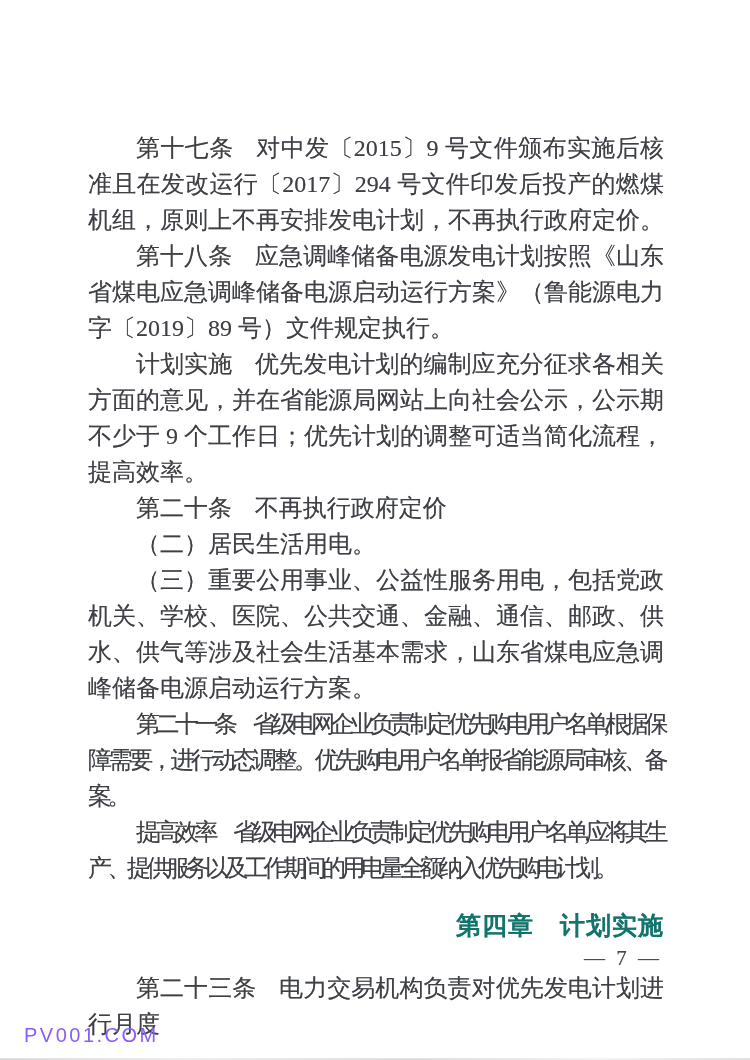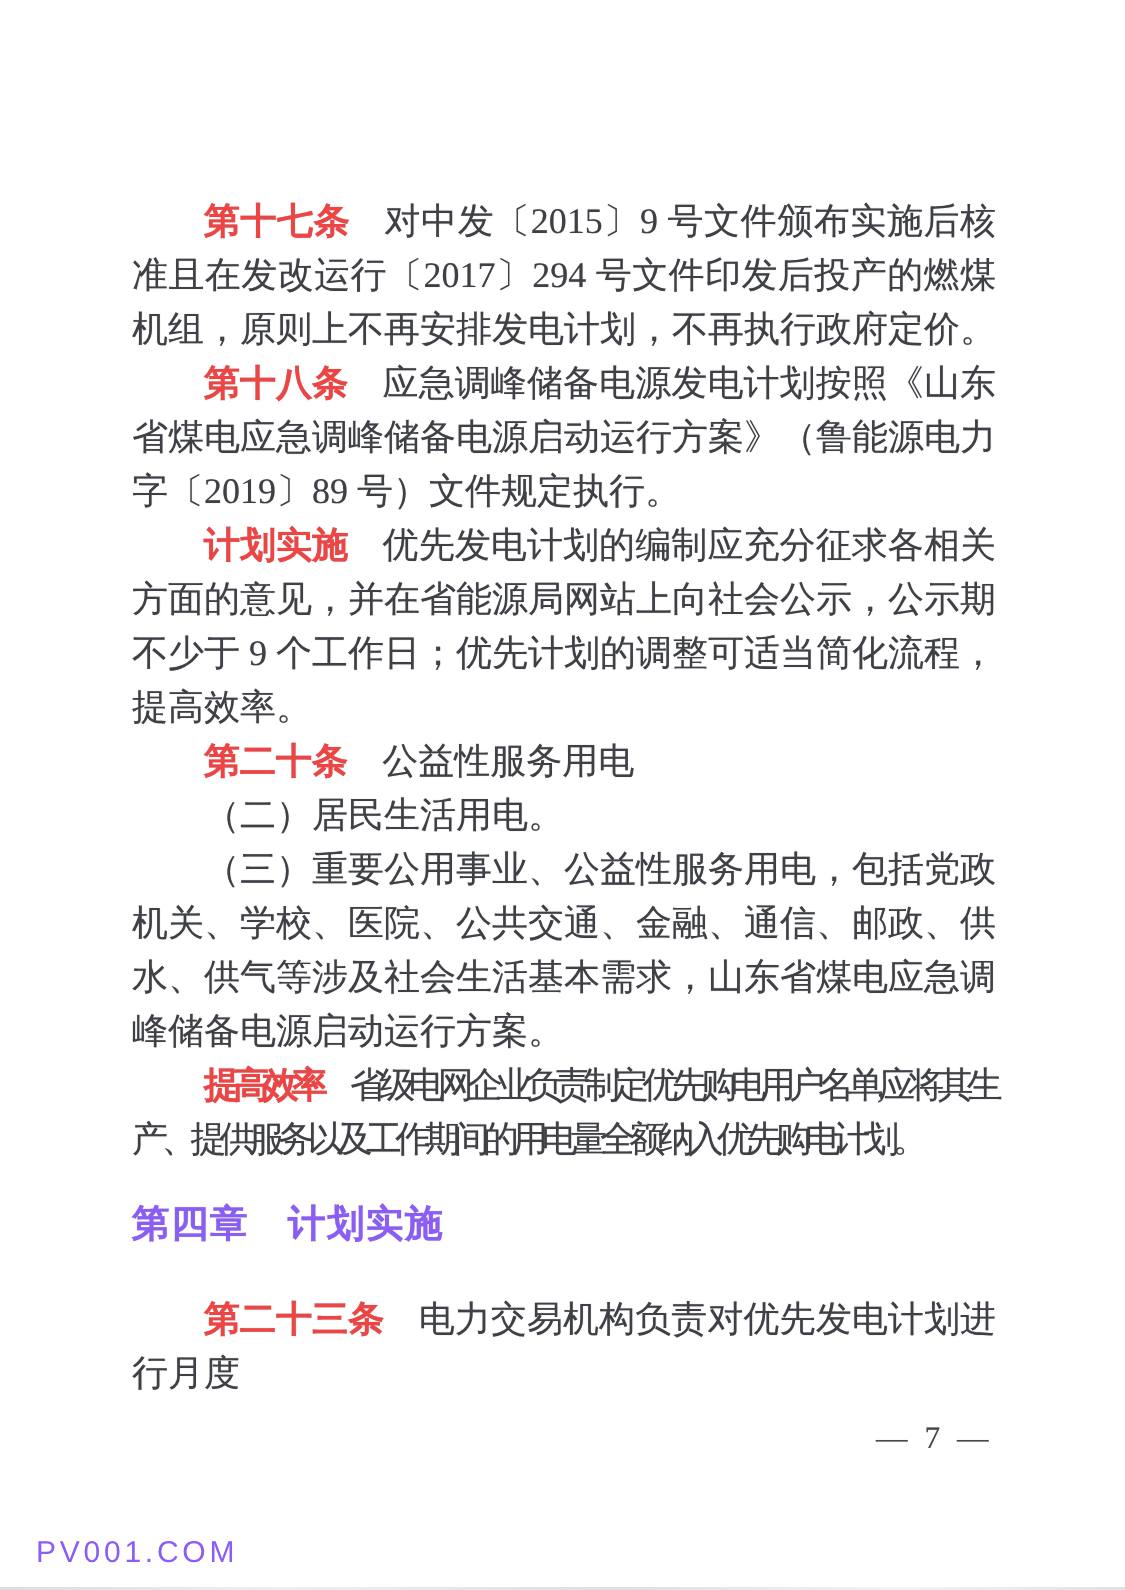--- a/index.html
+++ b/index.html
@@ -17,34 +17,33 @@
   .doc {
     position: absolute;
     left: 88px; top: 130px; width: 576px;
     font-size: 24px; line-height: 36px;
     color: #3e4046;
     text-align: justify;
     text-shadow: 0 0 0.6px rgba(62, 64, 70, 0.5);
   }
   .para { margin: 0; text-indent: 2em; }
   .art-no {
-    font-weight: 700;
-    color: #ef4444;
+    font-weight: 400;
+    color: #404040;
     margin-right: 0.95em;
   }
   
   .tight { letter-spacing: -4.5px; }
   .tight .art-no { margin-right: 0.8em; }
   .chapter {
     font-size: 25px; font-weight: 700;
-    color: #8b5cf6;
-    text-align: left; text-indent: 0;
+    color: #0f766e;
+    text-align: right; text-indent: 0;
     letter-spacing: 1px;
     margin: 22px 0 26px 0;
-    font-family: Liberation Mono, monospace;
   }
   .pageno {
     position: absolute;
     top: 946px; right: 88px;
     font-size: 21px;
     letter-spacing: 3px;
     color: #45474c;
     text-shadow: 0 0 0.5px rgba(69, 71, 76, 0.5);
   }
   .watermark {
@@ -68,27 +67,28 @@
 <div class="sheet">
 
   <main class="doc">
 
     <p class="para"><span class="art-no">第十七条</span><span>对中发〔2015〕9 号文件颁布实施后核准且在发改运行〔2017〕294 号文件印发后投产的燃煤机组，原则上不再安排发电计划，不再执行政府定价。</span></p>
 
     <p class="para"><span class="art-no">第十八条</span><span>应急调峰储备电源发电计划按照《山东省煤电应急调峰储备电源启动运行方案》（鲁能源电力字〔2019〕89 号）文件规定执行。</span></p>
 
     <p class="para"><span class="art-no">计划实施</span><span>优先发电计划的编制应充分征求各相关方面的意见，并在省能源局网站上向社会公示，公示期不少于 9 个工作日；优先计划的调整可适当简化流程，提高效率。</span></p>
 
-    <p class="para"><span class="art-no">第二十条</span><span>公益性服务用电</span></p>
+    <p class="para"><span class="art-no">第二十条</span><span>不再执行政府定价</span></p>
 
 
     <p class="para"><span>（二）居民生活用电。</span></p>
 
     <p class="para"><span>（三）重要公用事业、公益性服务用电，包括党政机关、学校、医院、公共交通、金融、通信、邮政、供水、供气等涉及社会生活基本需求，山东省煤电应急调峰储备电源启动运行方案。</span></p>
 
+    <p class="para tight"><span class="art-no">第二十一条</span><span>省级电网企业负责制定优先购电用户名单,根据保障需要，进行动态调整。优先购电用户名单报省能源局审核、备案。</span></p>
 
     <p class="para tight"><span class="art-no">提高效率</span><span>省级电网企业负责制定优先购电用户名单,应将其生产、提供服务以及工作期间的用电量全额纳入优先购电计划。</span></p>
 
     <h2 class="chapter">第四章　计划实施</h2>
 
     <p class="para"><span class="art-no">第二十三条</span><span>电力交易机构负责对优先发电计划进行月度</span></p>
 
   </main>
 
   <div class="pageno">— 7 —</div>

